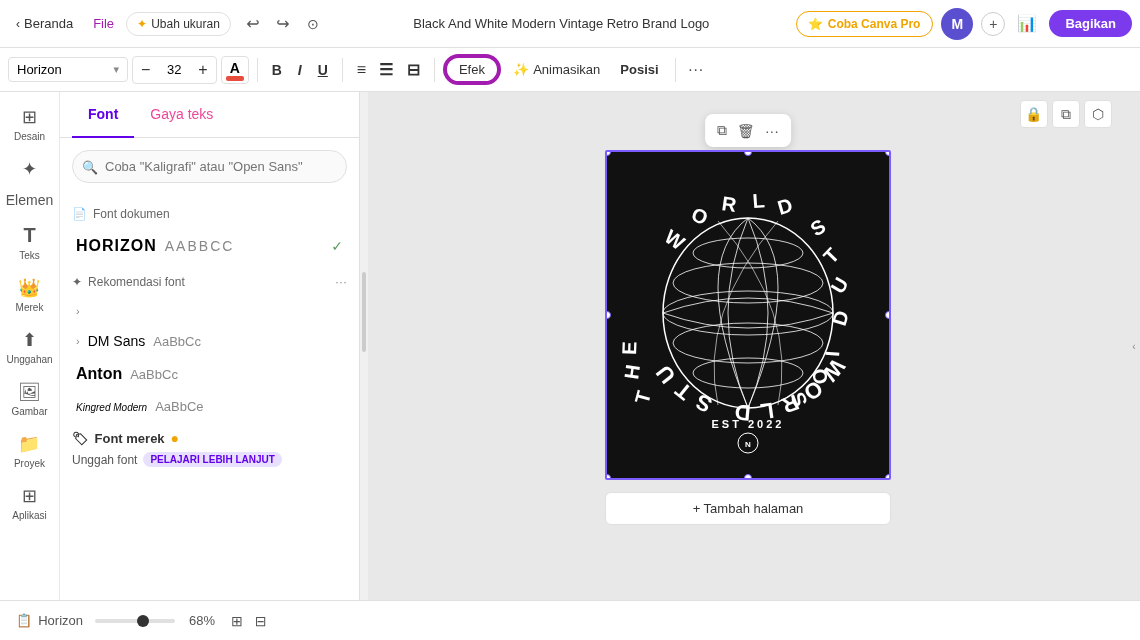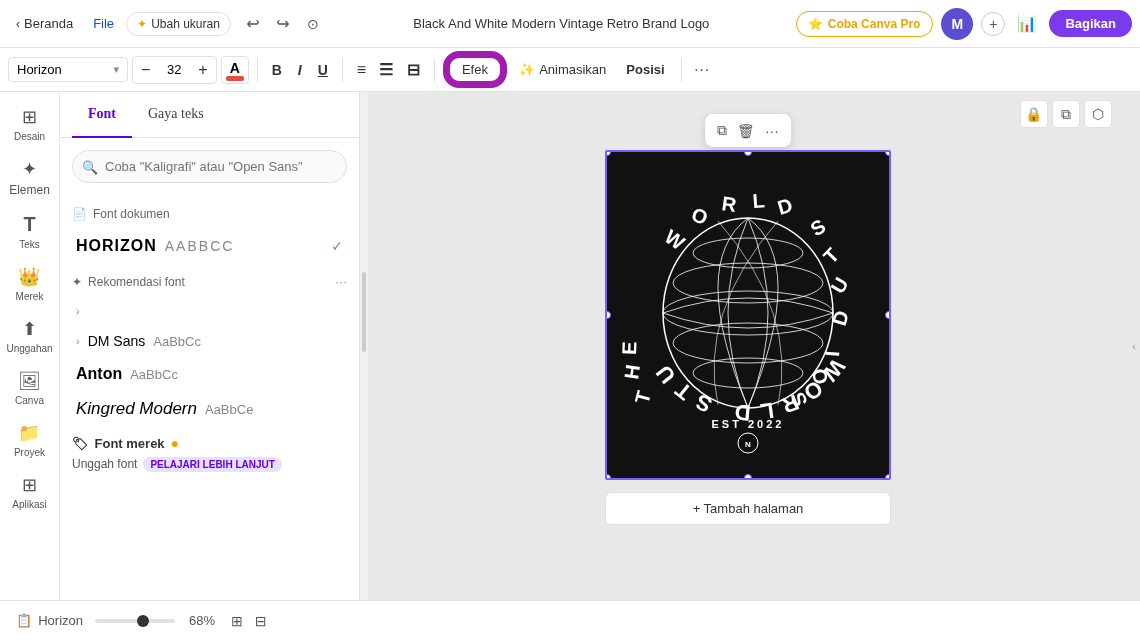--- a/index.html
+++ b/index.html
@@ -17,21 +17,21 @@
       flex-shrink: 0;
     }
     .topbar-left { display: flex; align-items: center; gap: 4px; }
     .nav-btn {
       background: none; border: none; cursor: pointer;
       padding: 4px 8px; border-radius: 4px;
       font-size: 13px; color: #333;
       display: flex; align-items: center; gap: 4px;
     }
     .nav-btn.beranda { color: #333; }
-    .nav-btn.file-btn { color: #1d4ed8; }
+    .nav-btn.file-btn { color: #a21caf; }
     .ubah-ukuran-btn {
       background: none; border: 1px solid #e0e0e0; cursor: pointer;
       padding: 4px 10px; border-radius: 16px;
       font-size: 12px; color: #333;
       display: flex; align-items: center; gap: 4px;
     }
     .history-btns { display: flex; gap: 2px; margin-left: 4px; }
     .icon-btn {
       background: none; border: none; cursor: pointer;
       padding: 4px; border-radius: 4px;
@@ -104,21 +104,21 @@
     }
     .color-swatch { width: 18px; height: 5px; background: #e74c3c; border-radius: 2px; }
     .tb-btn {
       background: none; border: none; cursor: pointer;
       padding: 4px 6px; border-radius: 4px; font-size: 14px; font-weight: 700;
       color: #333;
     }
     .align-group { display: flex; gap: 1px; }
     .divider-v { width: 1px; height: 24px; background: #e0e0e0; margin: 0 4px; }
     .efek-btn {
-      background: none; border: 7px solid #a21caf; cursor: pointer;
+      background: none; border: 4px solid #a21caf; cursor: pointer;
       padding: 4px 12px; border-radius: 16px; font-size: 13px; color: #333;
     }
     .animasikan-btn {
       background: none; border: none; cursor: pointer;
       padding: 4px 8px; font-size: 13px; color: #333;
       display: flex; align-items: center; gap: 4px;
     }
     .posisi-btn {
       background: none; border: none; cursor: pointer;
       padding: 4px 8px; font-size: 13px; color: #333;
@@ -162,25 +162,24 @@
       border-right: 1px solid #e0e0e0;
       display: flex;
       flex-direction: column;
       flex-shrink: 0;
       overflow: hidden;
     }
     .panel-tabs {
       display: flex;
       border-bottom: 1px solid #e0e0e0;
       padding: 0 12px;
-      font-family: Liberation Serif, serif;
     }
     .panel-tab {
       padding: 14px 16px; font-size: 14px; cursor: pointer;
-      color: #404040; border-bottom: 2px solid transparent; margin-bottom: -1px;
+      color: #ec4899; border-bottom: 2px solid transparent; margin-bottom: -1px;
     }
     .panel-tab.active { color: #6200ea; border-bottom-color: #6200ea; font-weight: 600; }
     .search-box {
       margin: 12px; position: relative;
     }
     .search-box input {
       width: 100%; padding: 8px 12px 8px 32px;
       border: 1px solid #e0e0e0; border-radius: 20px;
       font-size: 13px; color: #555; outline: none;
       background: #fafafa;
@@ -209,21 +208,21 @@
     .font-item .expand-arrow { color: #888; font-size: 11px; margin-right: 8px; }
     .font-name-preview { display: flex; align-items: baseline; gap: 8px; flex: 1; }
     .font-check { color: #5a9a5a; font-size: 14px; margin-left: 8px; }
 
     .font-horizon { font-weight: 900; font-size: 16px; letter-spacing: 1px; text-transform: uppercase; }
     .font-aabbcc-horizon { font-size: 14px; letter-spacing: 2px; color: #888; }
     .font-space-mono { font-family: 'Courier New', monospace; font-size: 14px; }
     .font-dm-sans { font-size: 14px; }
     .font-anton { font-weight: 900; font-size: 16px; }
     .font-inkabscond { font-size: 14px; font-weight: 700; letter-spacing: 2px; text-transform: uppercase; color: #aaa; font-style: italic; }
-    .font-kingred { font-size: 17px; font-style: italic; }
+    .font-kingred { font-size: 10px; font-style: italic; }
     .preview-text { color: #888; font-size: 13px; }
 
     .brand-font-section { margin-top: 8px; }
     .brand-font-header {
       display: flex; align-items: center; gap: 6px;
       font-size: 13px; color: #333; font-weight: 600;
       margin-bottom: 6px;
     }
     .brand-crown { color: #f0a500; font-size: 14px; }
     .brand-sub { font-size: 12px; color: #666; padding-left: 4px; margin-bottom: 4px; }
@@ -429,37 +428,37 @@
 
 <div class="main-layout">
 
   <div class="icon-bar">
     <div class="icon-bar-item">
       <span class="ib-icon">⊞</span>
       <span style="font-size:10px;">Desain</span>
     </div>
     <div class="icon-bar-item">
       <span class="ib-icon">✦</span>
-      <span style="font-size:12px;">Elemen</span>
+      <span style="font-size:14px;margin-top:9px;">Elemen</span>
     </div>
     <div class="icon-bar-item">
       <span class="ib-icon" style="font-weight:700; font-size:20px;">T</span>
       <span style="font-size:10px;">Teks</span>
     </div>
     <div class="icon-bar-item">
       <span class="ib-icon">👑</span>
       <span style="font-size:10px;">Merek</span>
     </div>
     <div class="icon-bar-item">
       <span class="ib-icon">⬆</span>
       <span style="font-size:10px;">Unggahan</span>
     </div>
     <div class="icon-bar-item">
       <span class="ib-icon">🖼</span>
-      <span style="font-size:10px;">Canva</span>
+      <span style="font-size:10px;">Gambar</span>
     </div>
     <div class="icon-bar-item">
       <span class="ib-icon">📁</span>
       <span style="font-size:10px;">Proyek</span>
     </div>
     <div class="icon-bar-item">
       <span class="ib-icon">⊞</span>
       <span style="font-size:10px;">Aplikasi</span>
     </div>
   </div>
@@ -515,21 +514,21 @@
           <span class="preview-text">AaBbCe</span>
         </div>
       </div>
 
       <div class="brand-font-section">
         <div class="brand-font-header">
           <span>🏷</span>
           <span>Font merek</span>
           <span class="brand-crown">●</span>
         </div>
-        <div style="display:flex; align-items:flex-start; margin-top:6px;">
+        <div style="display:flex; align-items:center; margin-top:6px;">
           <span class="unggah-link">Unggah font</span>
           <span class="pelajari-badge">PELAJARI LEBIH LANJUT</span>
         </div>
       </div>
     </div>
   </div>
 
   <div class="scrollbar-track">
     <div class="scrollbar-thumb"></div>
   </div>

